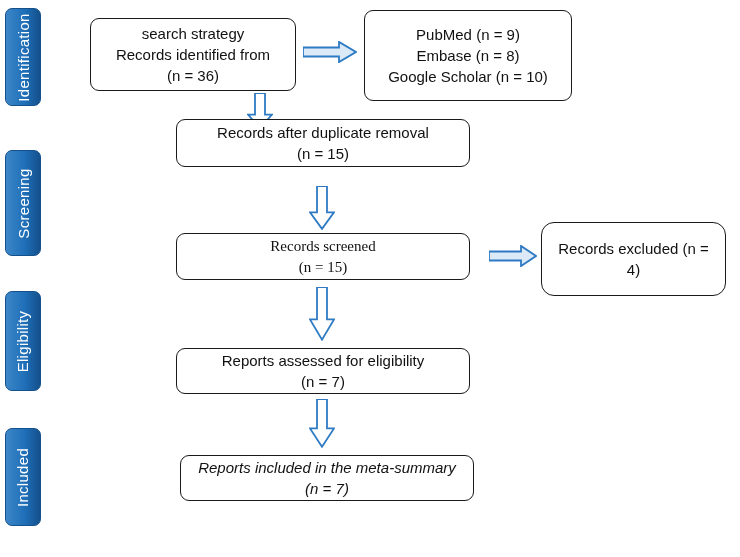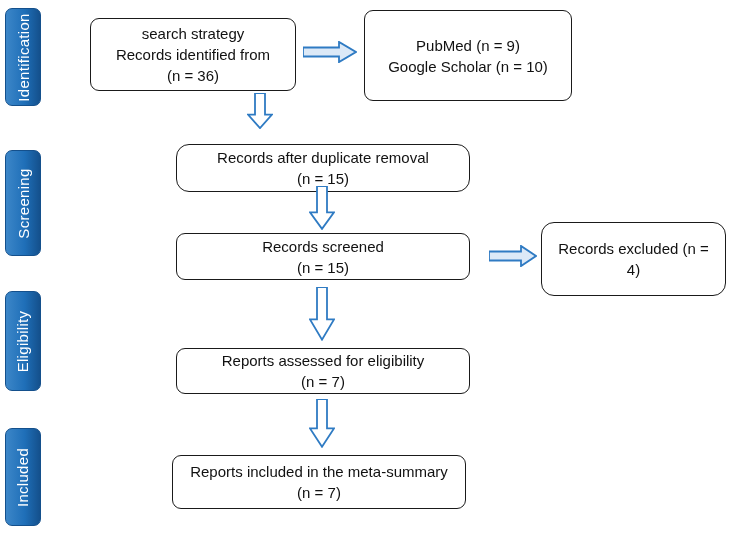--- a/index.html
+++ b/index.html
@@ -86,37 +86,38 @@
     <div>Records identified from</div>
     <div>(n =  36)</div>
   </div>
 
   <svg class="arrow h" style="left:303px; top:41px;" width="54" height="22" viewBox="0 0 48 22" preserveAspectRatio="none">
     <polygon vector-effect="non-scaling-stroke" points="0,6.5 32,6.5 32,0.9 47,11 32,21.1 32,15.5 0,15.5"></polygon>
   </svg>
 
   <div class="box" style="left:364px; top:10px; width:208px; height:91px;">
     <div>PubMed (n = 9)</div>
+    <div>Embase (n = 8)</div>
     <div>Google Scholar (n = 10)</div>
   </div>
 
   <svg class="arrow v" style="left:247px; top:93px;" width="26" height="36" viewBox="0 0 26 40" preserveAspectRatio="none">
     <polygon vector-effect="non-scaling-stroke" points="8,0 18,0 18,24 25,24 13,39 1,24 8,24"></polygon>
   </svg>
 
-  <div class="box" style="left:176px; top:144px; width:294px; height:48px;border-radius:13px;">
+  <div class="box" style="left:176px; top:119px; width:294px; height:48px;">
     <div>Records after duplicate removal</div>
     <div>(n = 15)</div>
   </div>
 
   <svg class="arrow v" style="left:309px; top:186px;" width="26" height="44" viewBox="0 0 26 40" preserveAspectRatio="none">
     <polygon vector-effect="non-scaling-stroke" points="8,0 18,0 18,24 25,24 13,39 1,24 8,24"></polygon>
   </svg>
 
-  <div class="box" style="left:176px; top:233px; width:294px; height:47px;">
+  <div class="box" style="left:176px; top:233px; width:294px; height:47px;font-family:Liberation Serif, serif;">
     <div>Records screened</div>
     <div>(n = 15)</div>
   </div>
 
   <svg class="arrow h" style="left:489px; top:245px;" width="48" height="22" viewBox="0 0 48 22" preserveAspectRatio="none">
     <polygon vector-effect="non-scaling-stroke" points="0,6.5 32,6.5 32,0.9 47,11 32,21.1 32,15.5 0,15.5"></polygon>
   </svg>
 
   <div class="box round-lg" style="left:541px; top:222px; width:185px; height:74px;">
     <div>Records excluded (n = 4)</div>
@@ -128,18 +129,18 @@
 
   <div class="box" style="left:176px; top:348px; width:294px; height:46px;">
     <div>Reports assessed for eligibility</div>
     <div>(n = 7)</div>
   </div>
 
   <svg class="arrow v" style="left:309px; top:399px;" width="26" height="49" viewBox="0 0 26 40" preserveAspectRatio="none">
     <polygon vector-effect="non-scaling-stroke" points="8,0 18,0 18,24 25,24 13,39 1,24 8,24"></polygon>
   </svg>
 
-  <div class="box" style="left:172px; top:455px; width:294px; height:54px;">
+  <div class="box" style="left:180px; top:455px; width:294px; height:46px;font-style:italic;">
     <div>Reports included in the meta-summary</div>
     <div>(n = 7)</div>
   </div>
 
 </div>
 
 </body></html>

